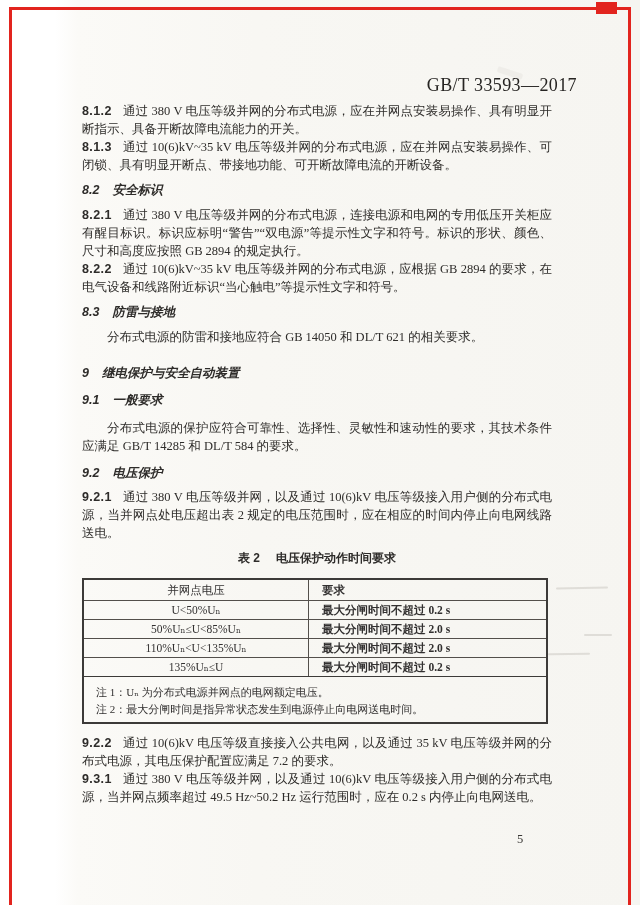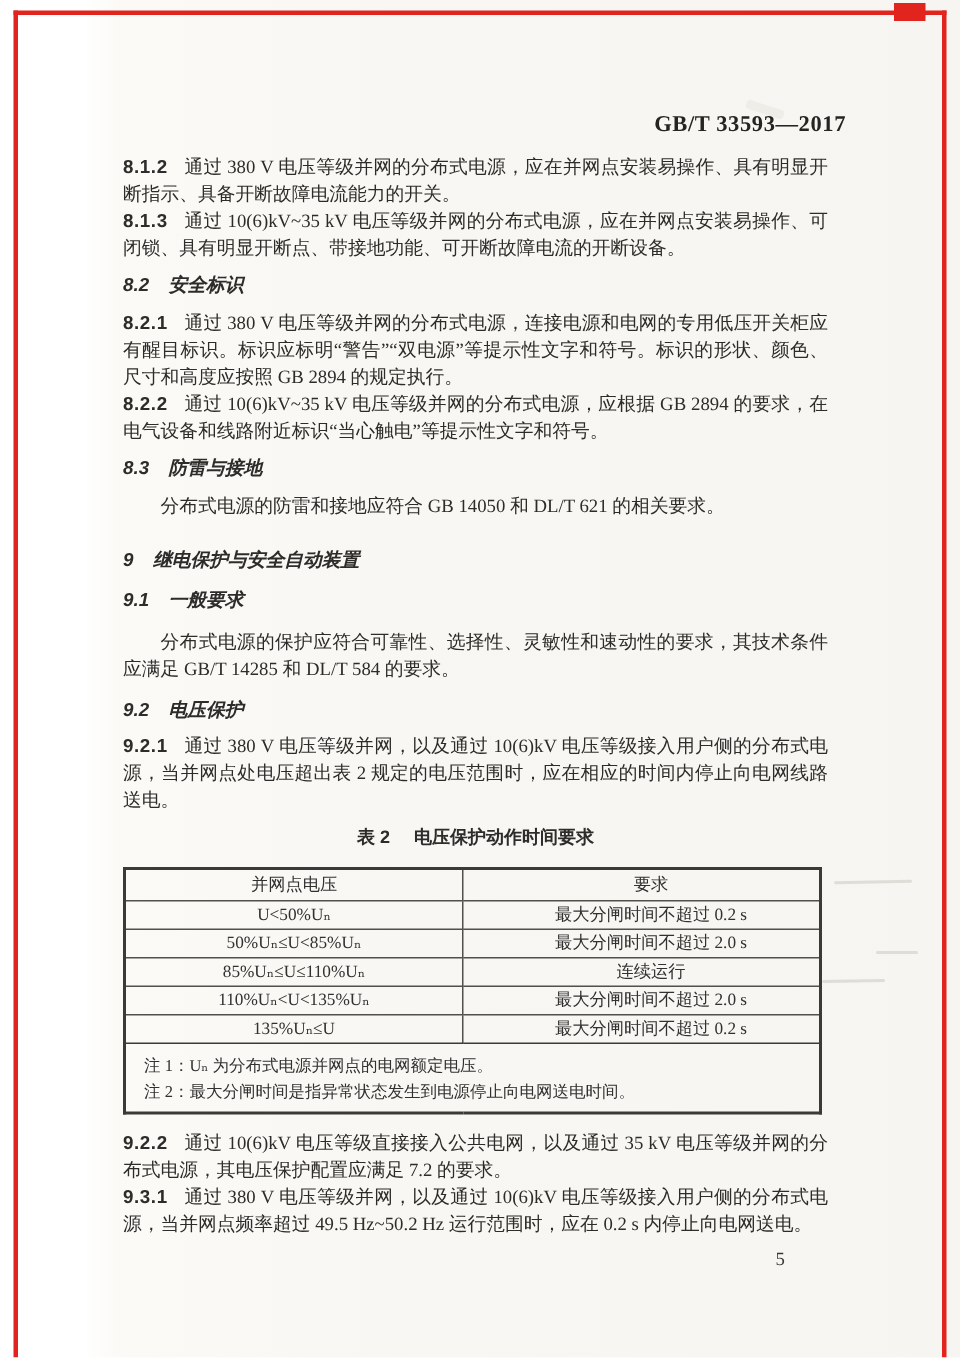--- a/index.html
+++ b/index.html
@@ -8,21 +8,21 @@
   .page{position:absolute;left:0;top:0;width:640px;height:905px;overflow:hidden;
         background:linear-gradient(90deg,#ffffff 0px,#ffffff 55px,#fbfaf7 78px,#f8f7f3 40%,#f6f5f1 100%);
         color:#2e2c2a;}
   
   .frame{position:absolute;background:#e2241e;}
   .frame-top{left:9px;top:7px;width:622px;height:3px;}
   .frame-left{left:9px;top:7px;width:3px;height:898px;}
   .frame-right{left:628px;top:7px;width:3px;height:898px;}
   .crop-handle{left:596px;top:2px;width:21px;height:12px;}
   
-  .header-code{position:absolute;top:75px;right:76px;font-weight:700;font-size:15px;
+  .header-code{position:absolute;top:75px;right:63px;font-weight:400;font-size:18px;
                letter-spacing:.4px;color:#262422;}
   .page-number{position:absolute;left:517px;top:832px;font-size:12.5px;color:#3a3836;}
   
   .content{position:absolute;left:82px;top:102px;width:470px;font-size:12.5px;
            line-height:18px;text-align:justify;color:#2e2c2a;}
   p.clause{margin:0;}
   .cnum{font-family:"Liberation Sans","DejaVu Sans",sans-serif;font-weight:700;
         margin-right:11px;letter-spacing:.4px;white-space:nowrap;}
   .head{margin:7px 0;font-family:"Liberation Sans","DejaVu Sans",sans-serif;
         font-weight:700;font-size:12.5px;line-height:18px;font-style:italic;}
@@ -37,21 +37,21 @@
   
   .caption{margin:7px 0 0;text-align:center;font-family:"Liberation Sans","DejaVu Sans",sans-serif;
            font-weight:700;font-size:12px;line-height:18px;}
   .caption .cap-label{margin-right:16px;}
   table.tbl{width:466px;margin-top:11px;border-collapse:collapse;table-layout:fixed;
             font-size:11.5px;color:#323030;}
   table.tbl{border:2px solid #3c3a38;}
   .tbl th{font-weight:400;height:20px;text-align:center;border-bottom:1px solid #534f4b;padding:0;}
   .tbl td{height:18px;padding:0;border-bottom:1px solid #534f4b;}
   .tbl .c1{width:224px;border-right:1px solid #534f4b;text-align:center;}
-  .tbl .c2{text-align:center;padding-left:13px;}
+  .tbl .c2{text-align:left;padding-left:13px;font-weight:bold;}
   .tbl tr.last td{border-bottom:1px solid #3c3a38;}
   .tbl td.notes{border-bottom:none;padding:7px 10px 5px 12px;font-size:11px;
                 line-height:16.5px;text-align:left;height:auto;}
   .note-line{margin:0;}
   
   .artifact{position:absolute;background:#d7d4cf;border-radius:2px;opacity:.75;}
   .a1{left:556px;top:587px;width:52px;height:2px;transform:rotate(-1deg);}
   .a2{left:584px;top:634px;width:28px;height:2px;}
   .a3{left:548px;top:653px;width:42px;height:2px;transform:rotate(-1deg);}
   .a4{left:497px;top:70px;width:26px;height:6px;background:#e9e7e3;transform:rotate(18deg);opacity:.6;}
@@ -109,24 +109,20 @@
       </tr>
       <tr>
         <td class="c1">U&lt;50%Uₙ</td>
         <td class="c2">最大分闸时间不超过 0.2 s</td>
       </tr>
       <tr>
         <td class="c1">50%Uₙ≤U&lt;85%Uₙ</td>
         <td class="c2">最大分闸时间不超过 2.0 s</td>
       </tr>
       <tr>
-        <td class="c1">85%Uₙ≤U≤110%Uₙ</td>
-        <td class="c2">连续运行</td>
-      </tr>
-      <tr>
         <td class="c1">110%Uₙ&lt;U&lt;135%Uₙ</td>
         <td class="c2">最大分闸时间不超过 2.0 s</td>
       </tr>
       <tr class="last">
         <td class="c1">135%Uₙ≤U</td>
         <td class="c2">最大分闸时间不超过 0.2 s</td>
       </tr>
       <tr>
         <td class="notes" colspan="2">
           <p class="note-line">注 1：Uₙ 为分布式电源并网点的电网额定电压。</p>

